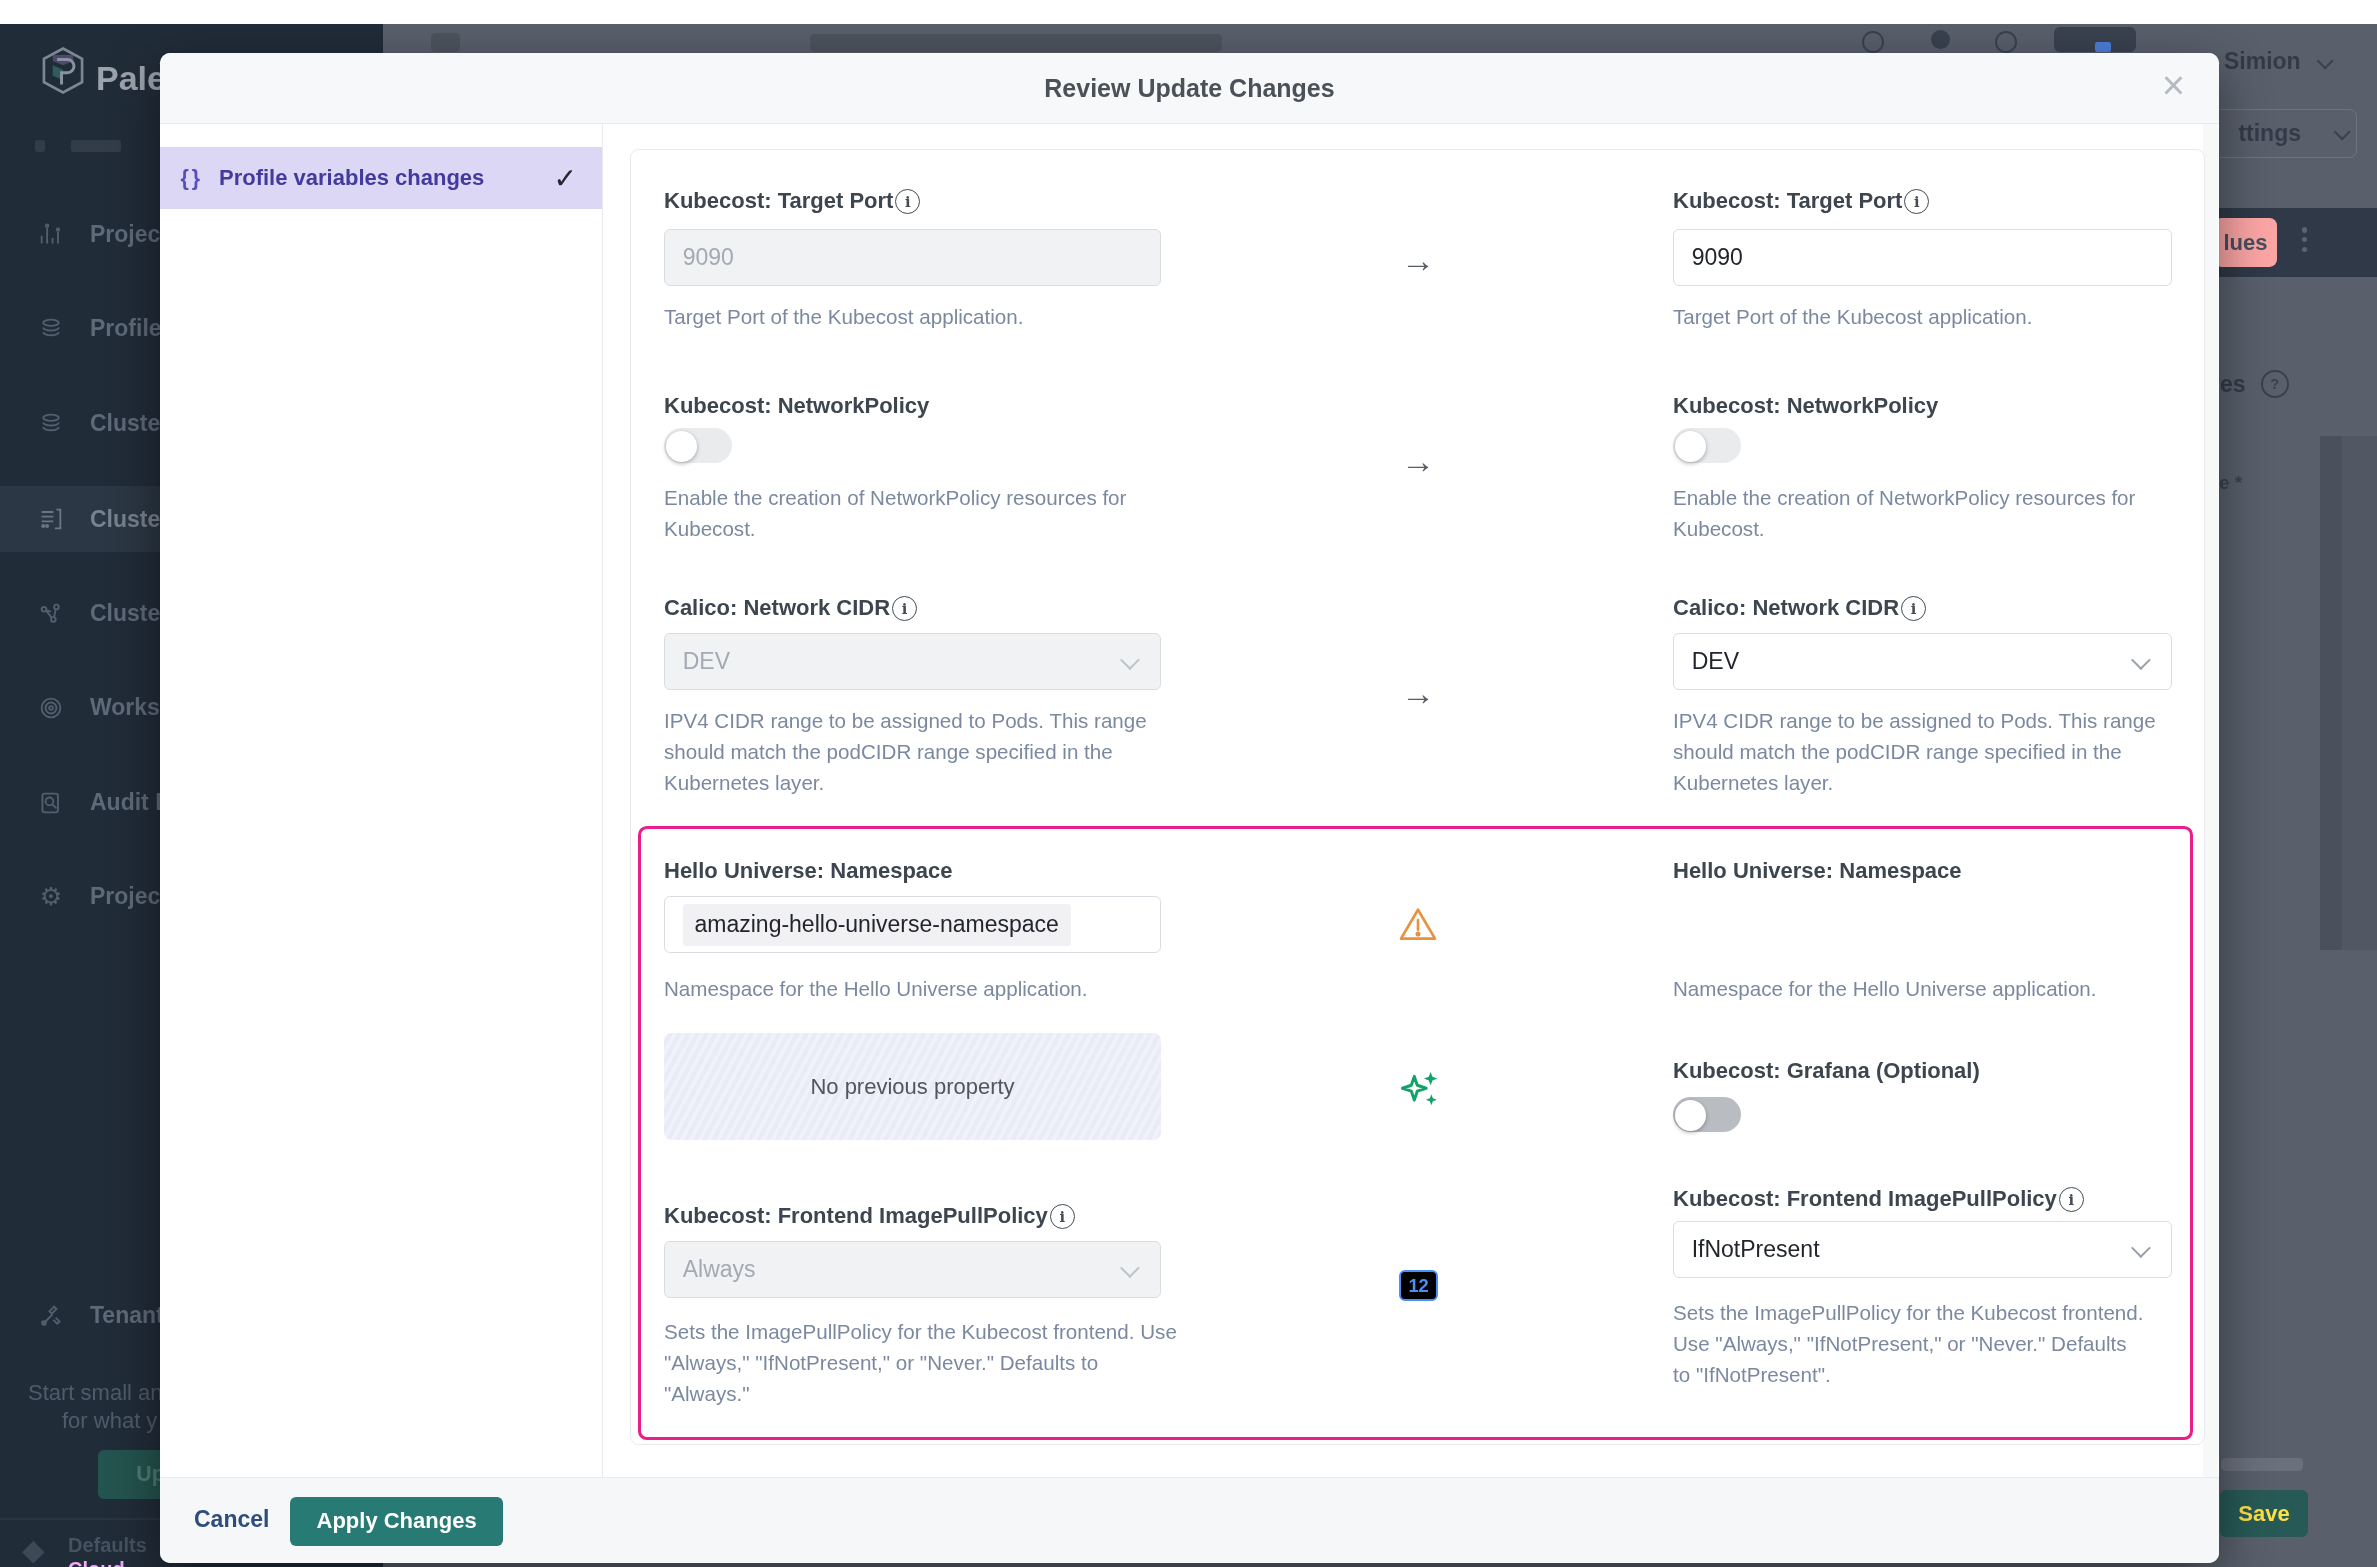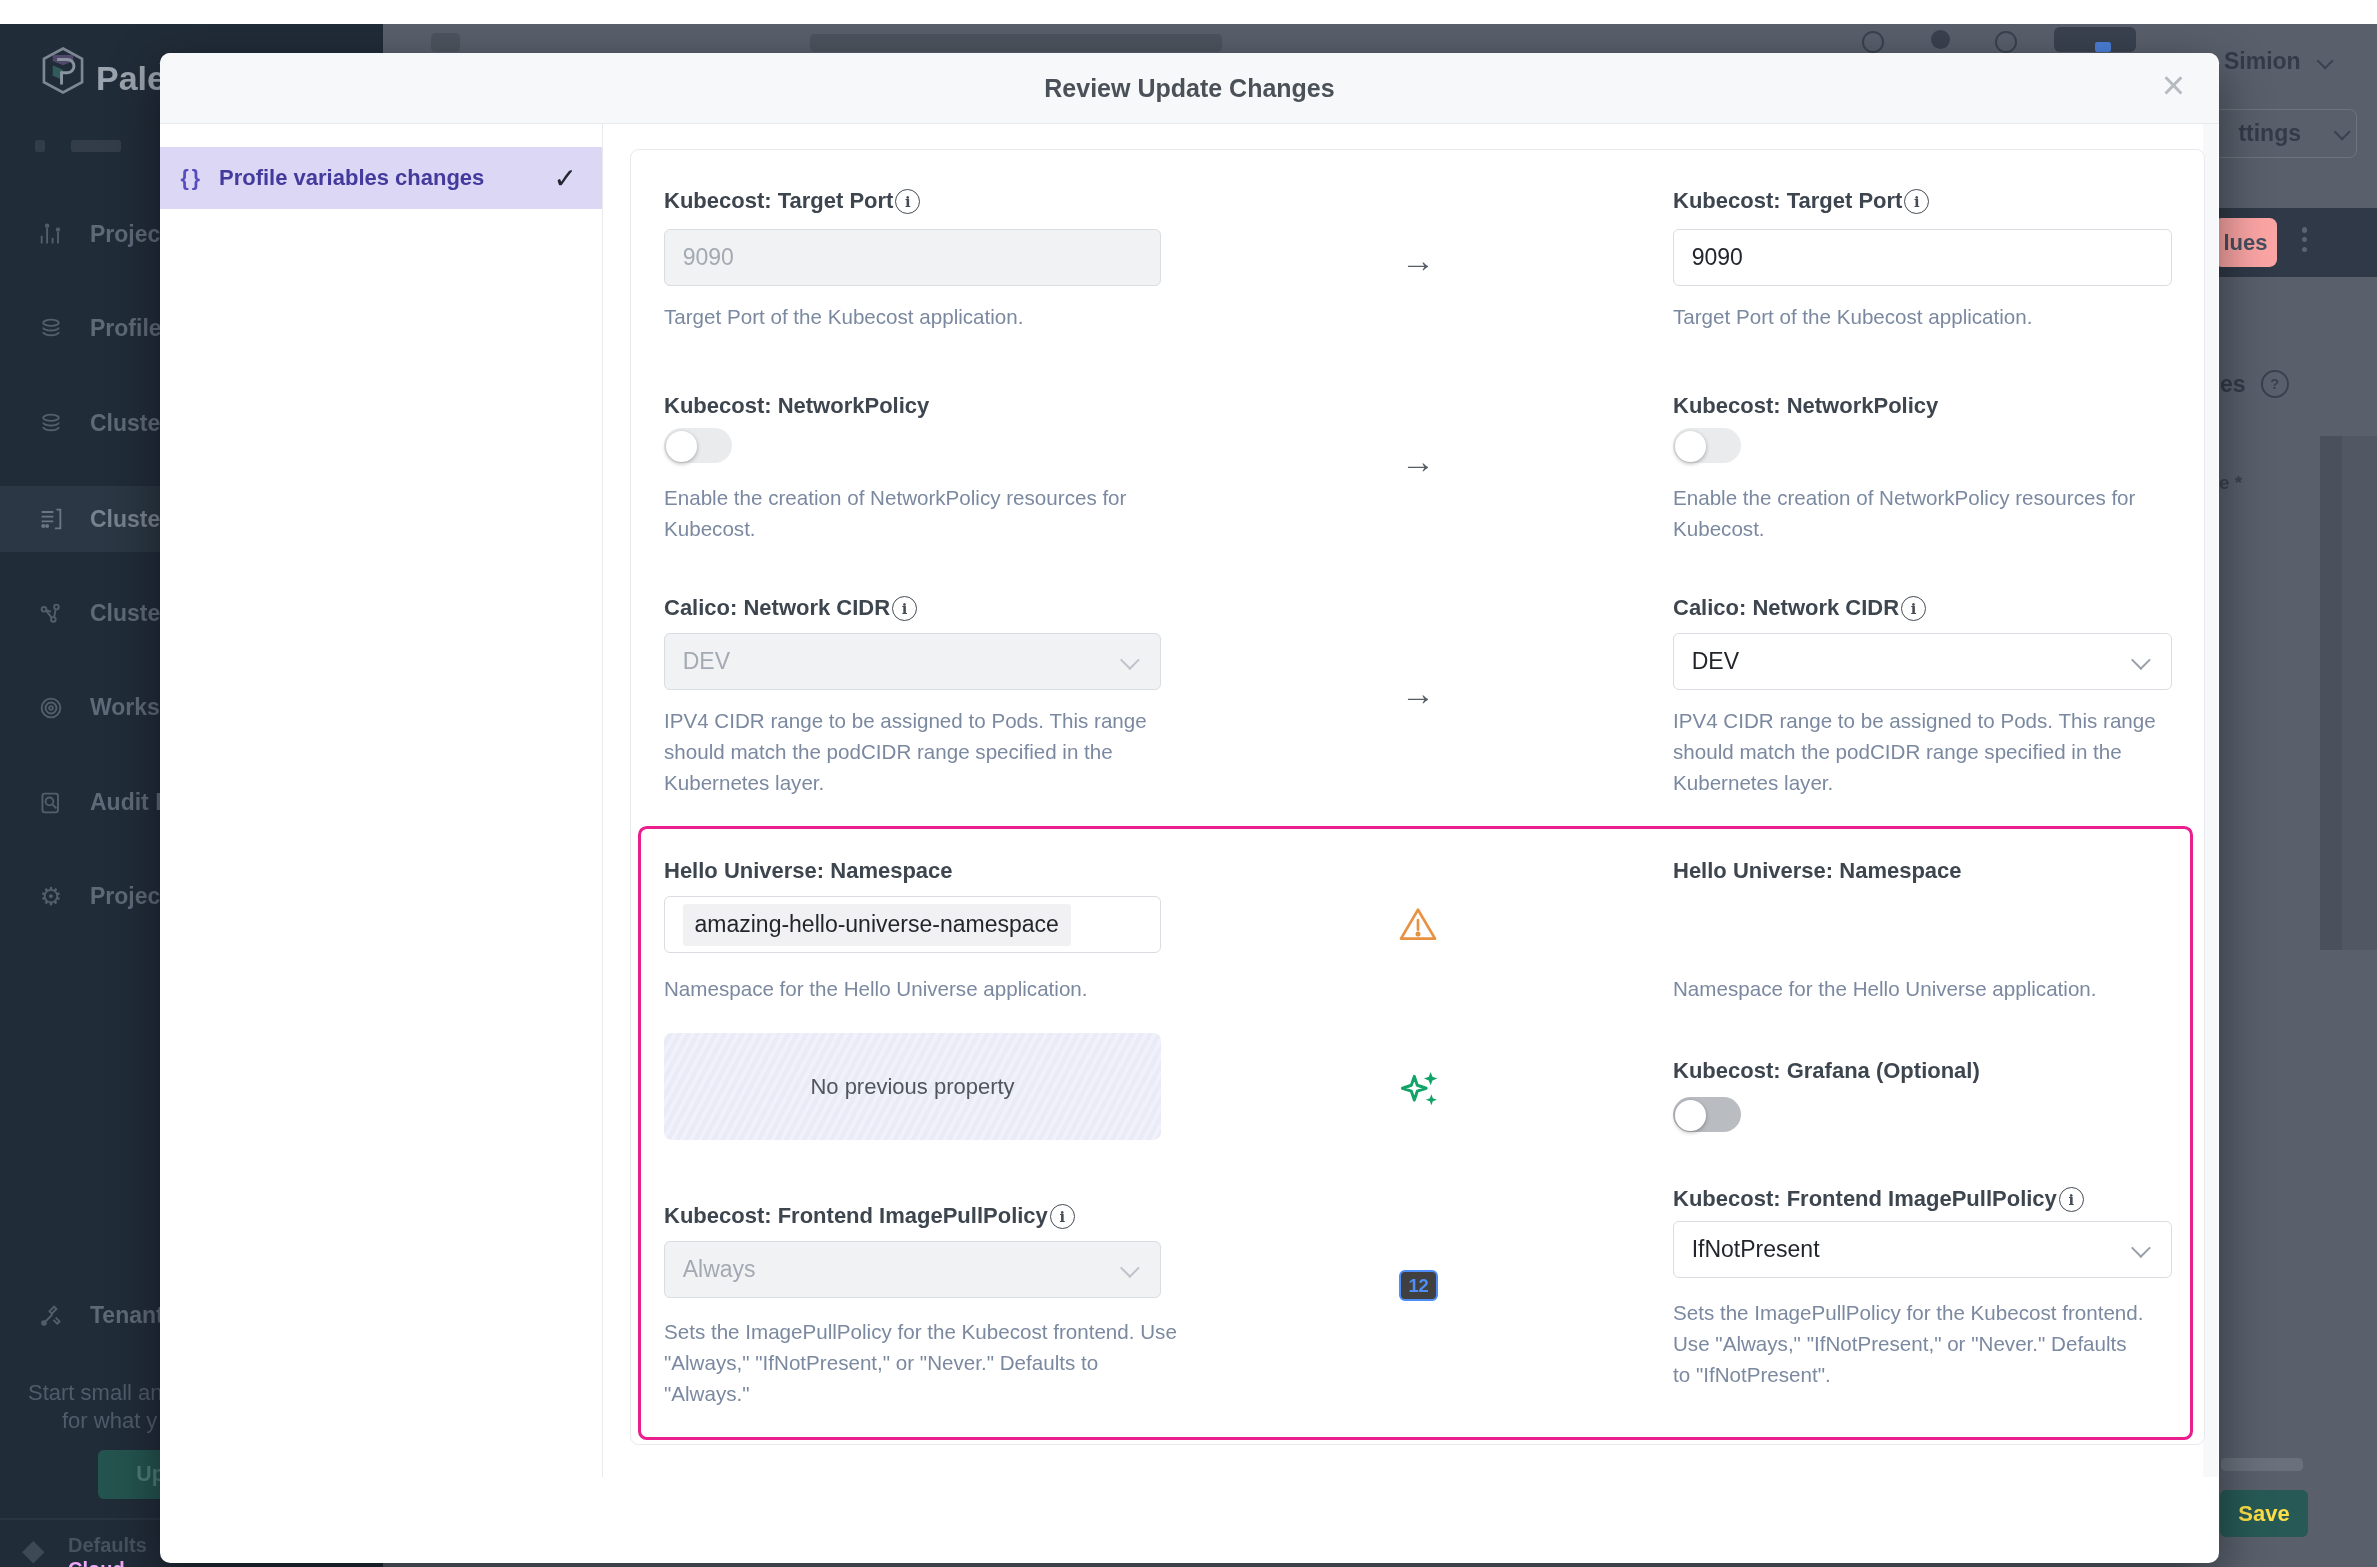--- a/index.html
+++ b/index.html
@@ -72,21 +72,21 @@
   .tgl .knob{position:absolute;left:2.2px;top:2.2px;width:31px;height:31px;border-radius:50%;background:#fff;box-shadow:0 1.5px 4.4px rgba(0,0,0,.3);}
   .tgl.dark{background:#b9bdc2;}
   .arrow{position:absolute;font-size:34px;color:#565d66;line-height:1;}
   .pink-box{position:absolute;left:7.4px;top:676px;width:1555px;height:614px;border:3.7px solid #ea1f8d;border-radius:8.8px;box-sizing:border-box;}
   .chip{position:absolute;right:6.6px;top:6.6px;height:43px;background:#eff1f3;border-radius:5.9px;display:flex;align-items:center;gap:10.3px;
     padding:0 16px;font-size:20.6px;font-weight:700;color:#22262c;cursor:pointer;white-space:nowrap;}
   .chip .hist{font-size:23.6px;font-weight:400;}
   .noprev{position:absolute;border-radius:7.4px;display:flex;align-items:center;justify-content:center;
     font-size:22px;color:#50565e;
     background:repeating-linear-gradient(118deg,#f0f1fa 0 3.7px,#e9ebf6 3.7px 8px);}
-  .badge12{position:absolute;border:2.2px solid #4e8ef7;color:#4e8ef7;background:#404040;border-radius:5.9px;
+  .badge12{position:absolute;border:2.2px solid #4e8ef7;color:#4e8ef7;background:#000000;border-radius:5.9px;
     font-size:18.4px;font-weight:700;padding:2.2px 7.4px;}
 </style>
 </head>
 <body>
 
 <div class="stage">
 
   <div class="sidebar">
     <span class="abs" style="left:41px;top:22px">
       <svg width="44" height="49" viewBox="0 0 30 33">
@@ -352,16 +352,22 @@
         <span class="info"></span>
       </div>
       <div class="inp" style="left:1042px;top:1071px;width:499px">
         <span>IfNotPresent</span>
         <span class="sel-chev"></span>
       </div>
       <div class="hlp" style="left:1042px;top:1148px;width:471px">Sets the ImagePullPolicy for the Kubecost frontend. Use "Always," "IfNotPresent," or "Never." Defaults to "IfNotPresent".</div>
       <span class="badge12" style="left:768px;top:1120px">12</span>
     </div>
 
+    <div class="m-footer">
+      <span class="cancel">Cancel</span>
+      <div class="apply">
+        <span>Apply Changes</span>
+      </div>
+    </div>
   </div>
 
 </div>
 
 
 </body></html>

